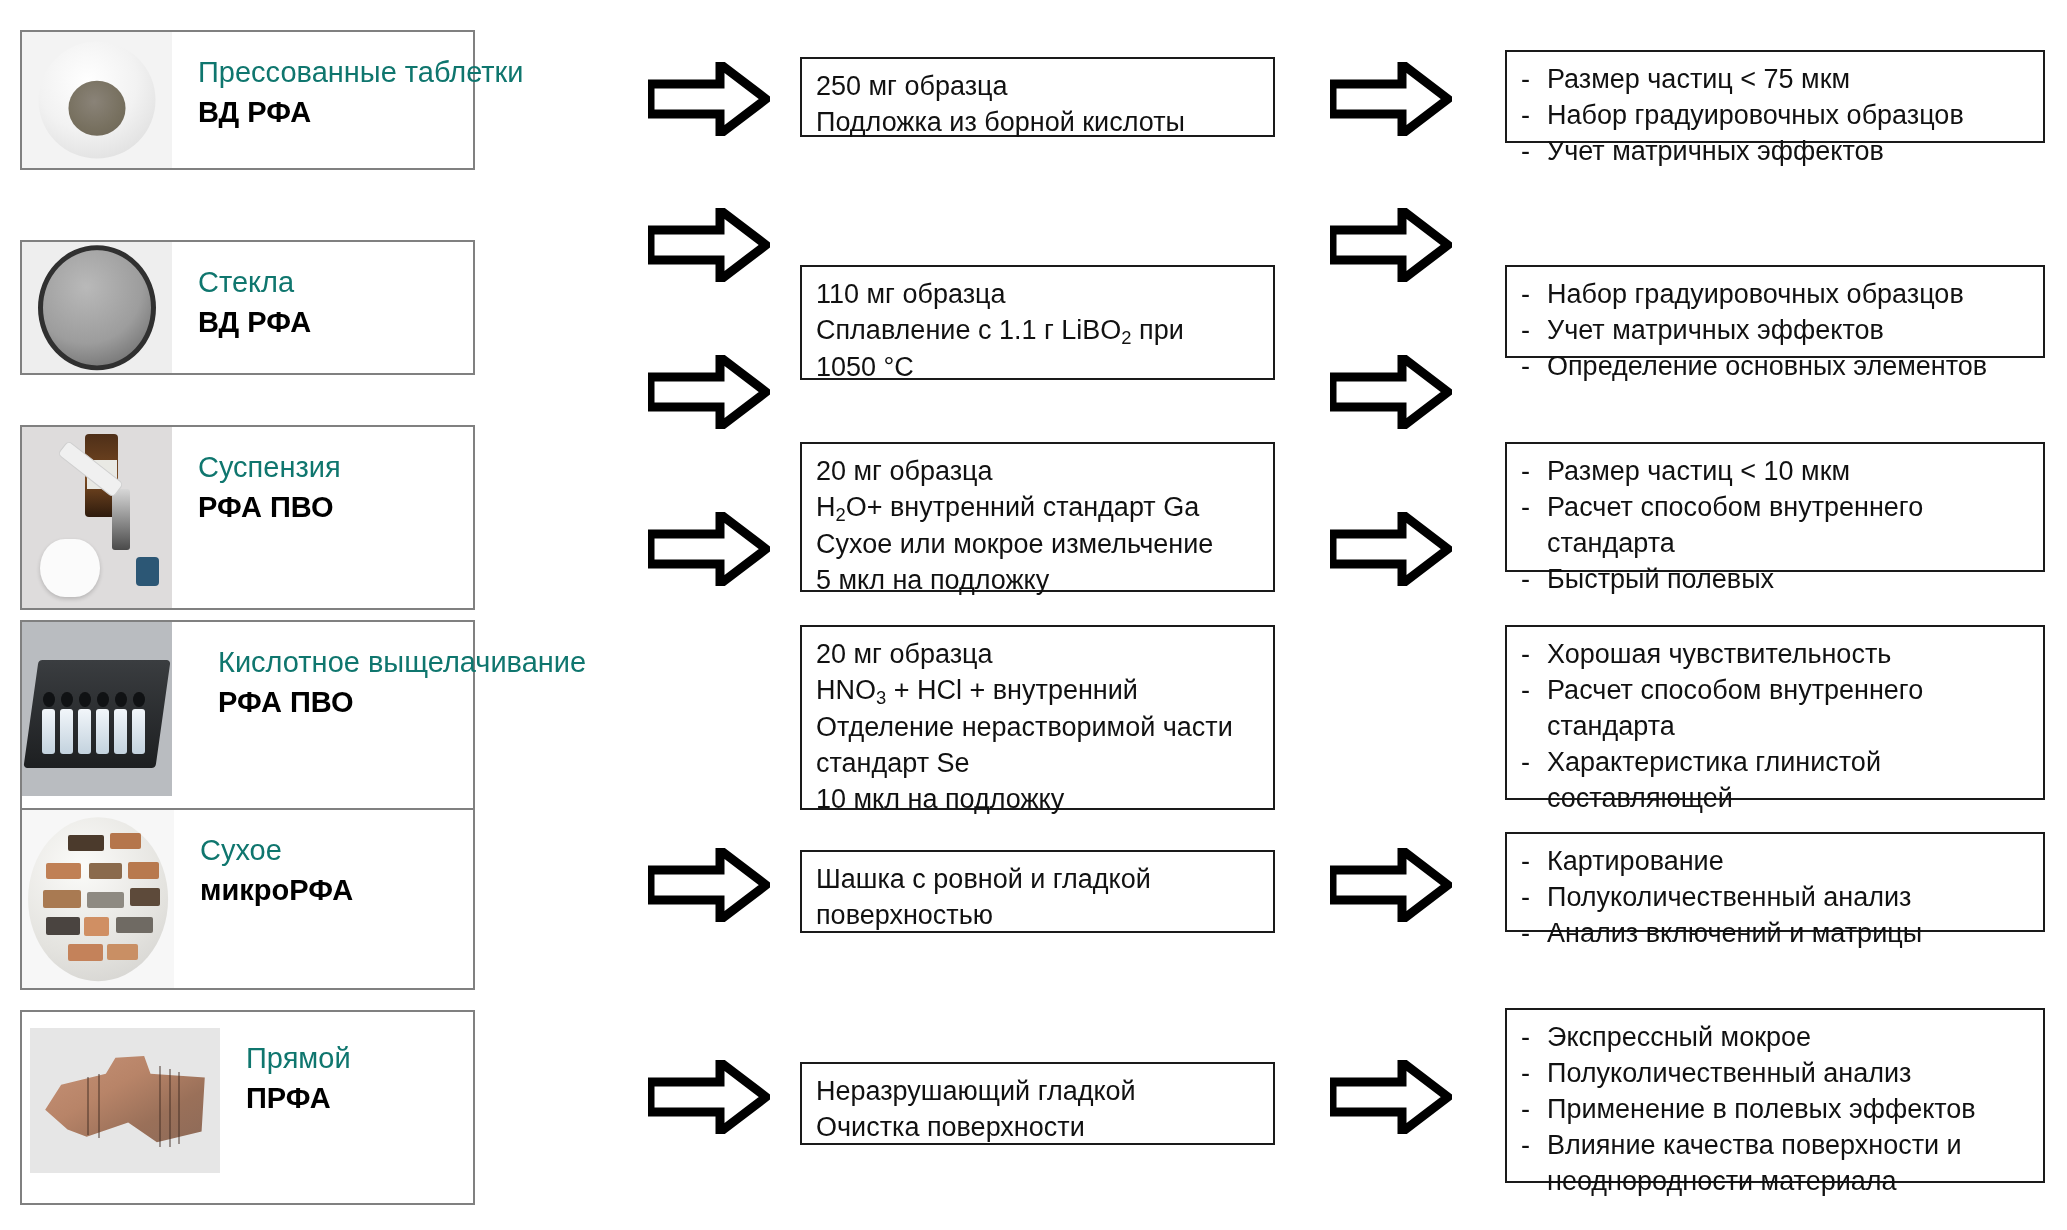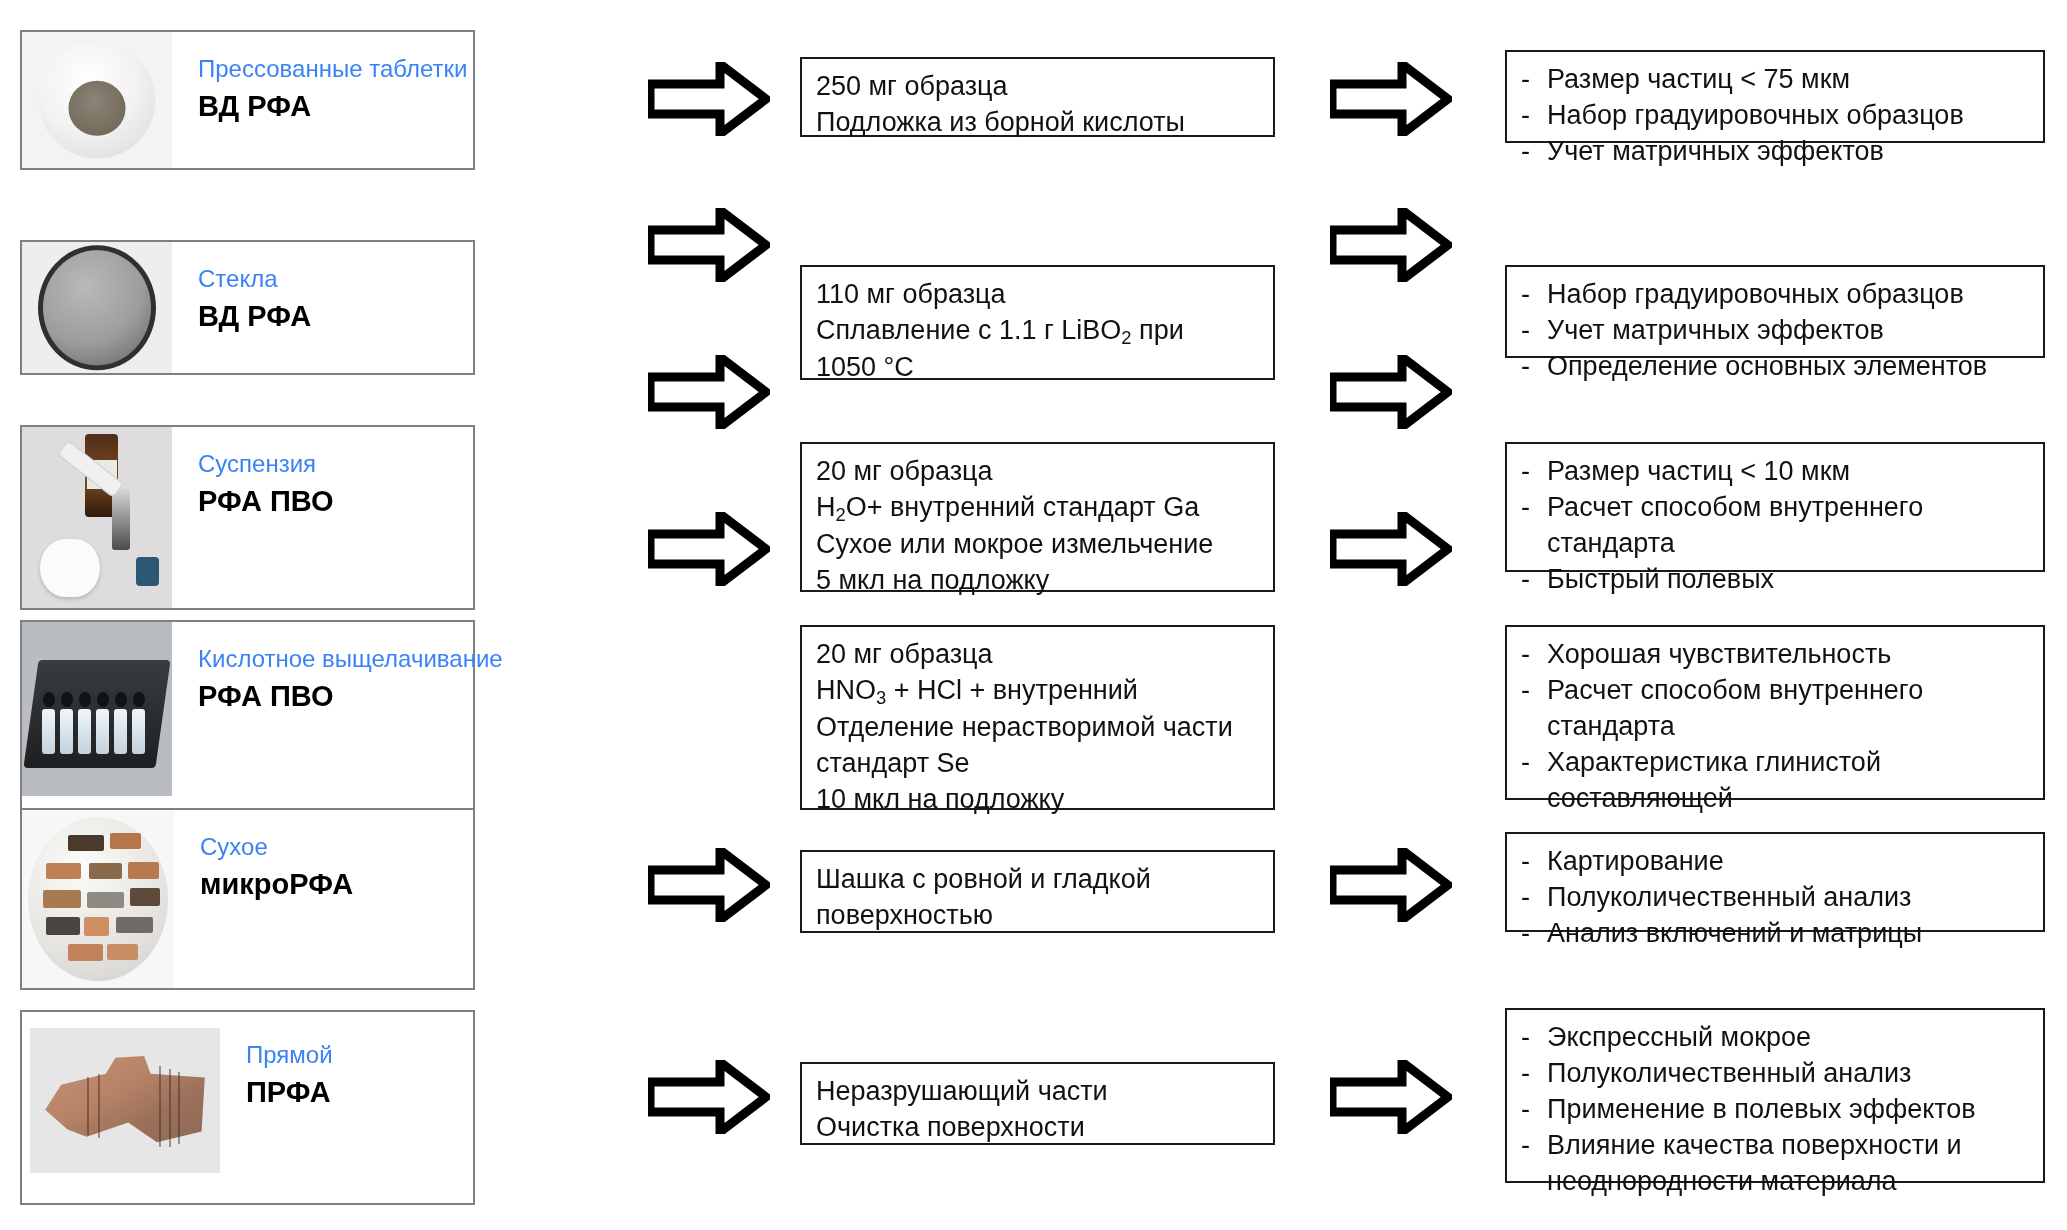--- a/index.html
+++ b/index.html
@@ -31,21 +31,21 @@
     overflow:hidden;
     position:relative;
   }
   .lbl-wrap{
     padding-left:26px;
     padding-top:22px;
     display:flex;
     flex-direction:column;
     gap:4px;
   }
-  .lbl-top{font-size:24px;color:#3b82f6;line-height:1.25;white-space:nowrap;}
+  .lbl-top{font-size:29px;color:#0f766e;line-height:1.25;white-space:nowrap;}
   .lbl-bold{font-size:29px;font-weight:bold;color:#000;line-height:1.25;white-space:nowrap;}
 
   
   .arrow{position:absolute;}
 
   
   .tbox{
     position:absolute;
     border:2px solid #1a1a1a;
     background:#fff;
@@ -245,21 +245,21 @@
         <li>
             <span class="dash">-</span>
             <span class="btxt">Быстрый полевых</span>
           </li>
       </ul>
     </div>
   </div>
 
   <div class="row" style="top:0;">
 
-    <div class="left-card" style="top:620px;height:220px;width:455px;">
+    <div class="left-card" style="top:620px;height:220px;width:455px;gap:20px;">
       <div class="thumb t-acid" style="width:150px;height:174px;">
         <div class="rack"></div>
         <div class="hole" style="left:14%;"></div>
           <div class="hole" style="left:26%;"></div>
         <div class="hole" style="left:38%;"></div>
           <div class="hole" style="left:50%;"></div>
         <div class="hole" style="left:62%;"></div>
           <div class="hole" style="left:74%;"></div>
         <div class="vial" style="left:13%;"></div>
           <div class="vial" style="left:25%;"></div>
@@ -379,21 +379,21 @@
         <div class="lbl-top">Прямой</div>
         <div class="lbl-bold">ПРФА</div>
       </div>
     </div>
 
     <svg class="arrow" style="left:648px;top:1060px;" width="122" height="74" viewBox="0 0 122 74">
       <path d="M2 22 H72 V2 L118 37 L72 72 V52 H2 Z" fill="#ffffff" stroke="#000000" stroke-width="9" stroke-linejoin="miter"></path>
     </svg>
 
     <div class="tbox" style="left:800px;top:1062px;width:475px;height:83px;">
-      <div class="tline">Неразрушающий части</div>
+      <div class="tline">Неразрушающий гладкой</div>
       <div class="tline">Очистка поверхности</div>
     </div>
 
     <svg class="arrow" style="left:1330px;top:1060px;" width="122" height="74" viewBox="0 0 122 74">
       <path d="M2 22 H72 V2 L118 37 L72 72 V52 H2 Z" fill="#ffffff" stroke="#000000" stroke-width="9" stroke-linejoin="miter"></path>
     </svg>
 
     <div class="tbox" style="left:1505px;top:1008px;width:540px;height:175px;">
       <ul class="bullets">
         <li>

